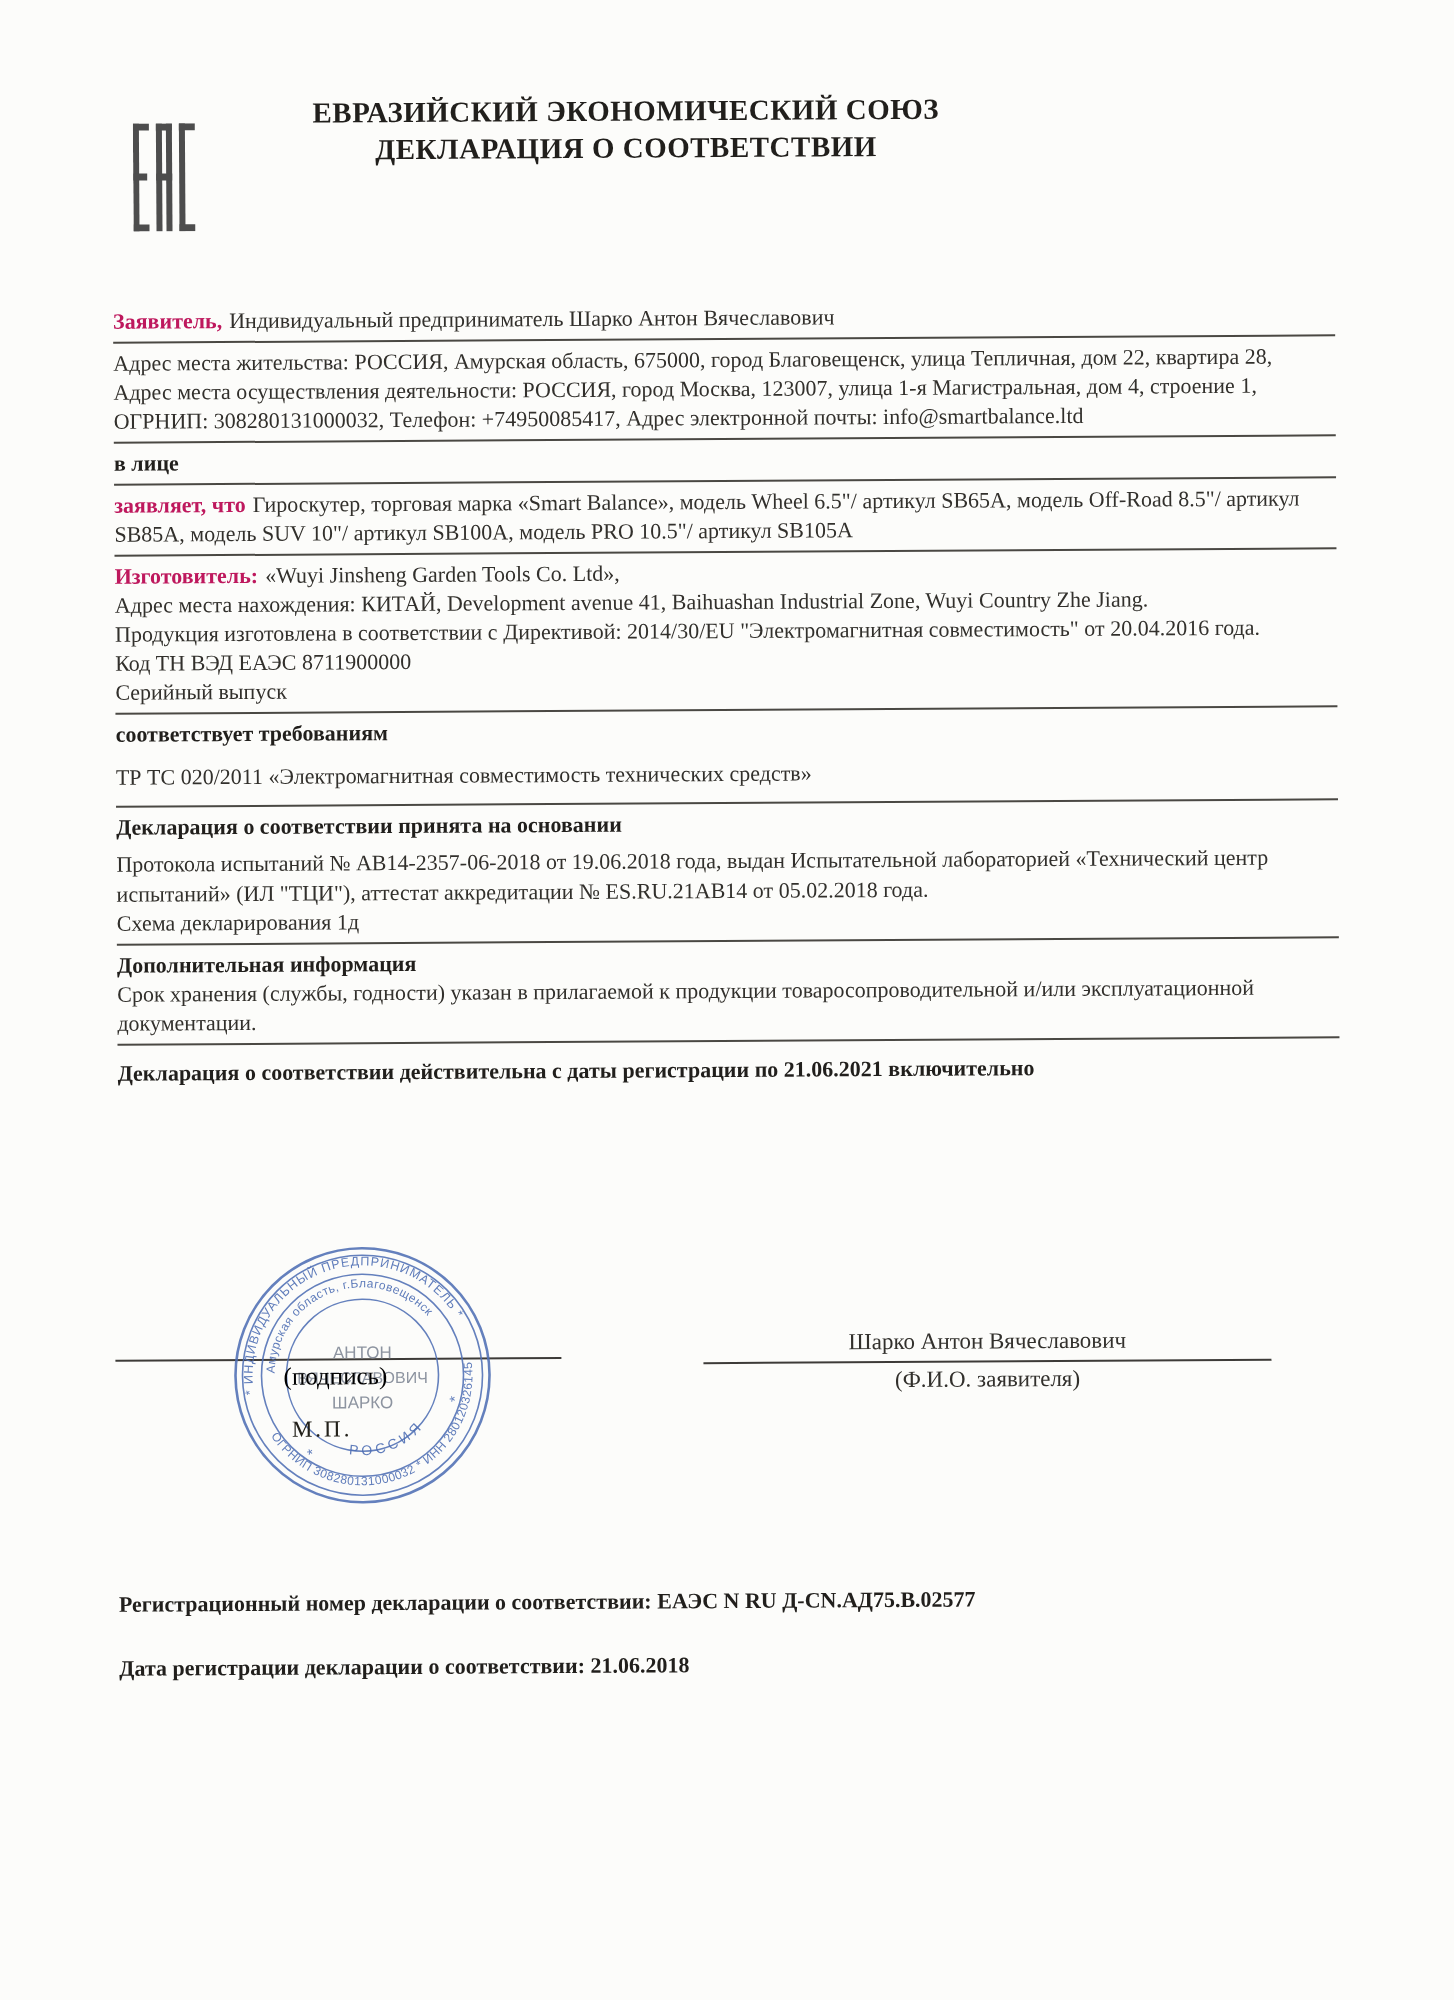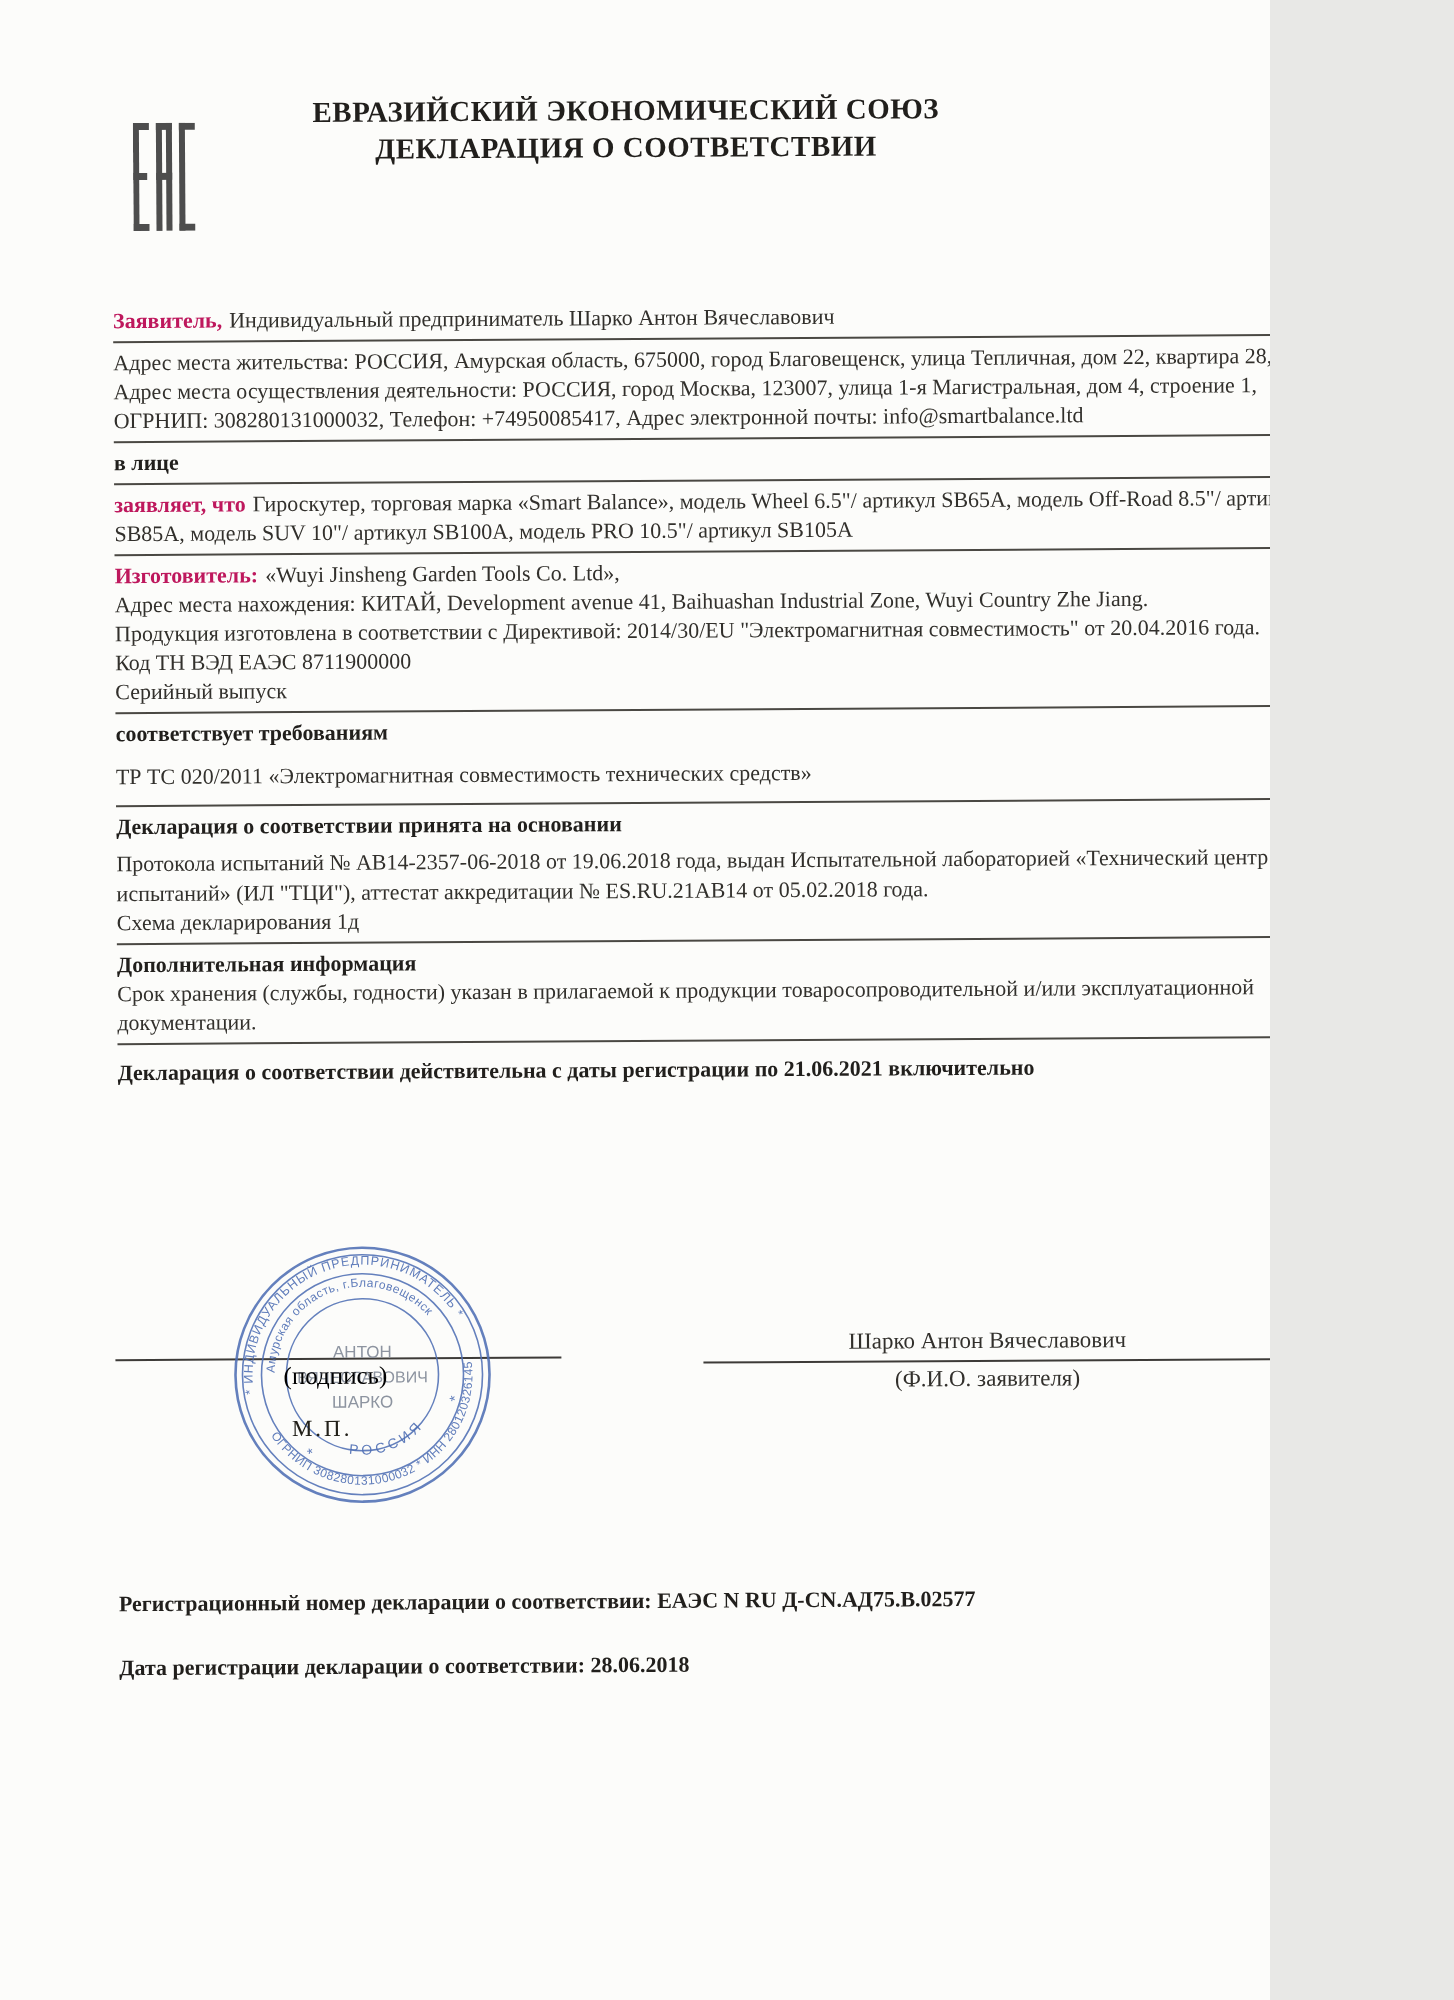--- a/index.html
+++ b/index.html
@@ -1,18 +1,18 @@
 <!DOCTYPE html>
 <html><head>
 <meta charset="utf-8">
 <style>
   html,body { margin:0; padding:0; }
   body { background:#e8e8e6; }
   .page {
-    position:relative; width:1270px; height:2000px;
+    position:relative; width:1454px; height:2000px;
     background:#fcfcfa; overflow:hidden;
     font-family:"Liberation Serif", serif; color:#32302c;
   }
   .tilt { position:absolute; inset:0; transform:rotate(-0.35deg); transform-origin:50% 40%; }
 
   
   .eac-logo { position:absolute; left:137px; top:120px; }
   .doc-title {
     position:absolute; left:150px; top:92px; width:960px; text-align:center;
     font-weight:bold; font-size:29px; line-height:1.28; color:#211f1c; letter-spacing:0.5px;
@@ -175,17 +175,17 @@
       <div class="fio-name">Шарко Антон Вячеславович</div>
       <div class="fio-caption">(Ф.И.О. заявителя)</div>
     </div>
 
     <div class="footer-reg">
       <span>Регистрационный номер декларации о соответствии:</span>
       <span>ЕАЭС N RU Д-CN.АД75.В.02577</span>
     </div>
     <div class="footer-date">
       <span>Дата регистрации декларации о соответствии:</span>
-      <span>28.06.2018</span>
+      <span>21.06.2018</span>
     </div>
 
   </div>
 </div>
 
 </body></html>

